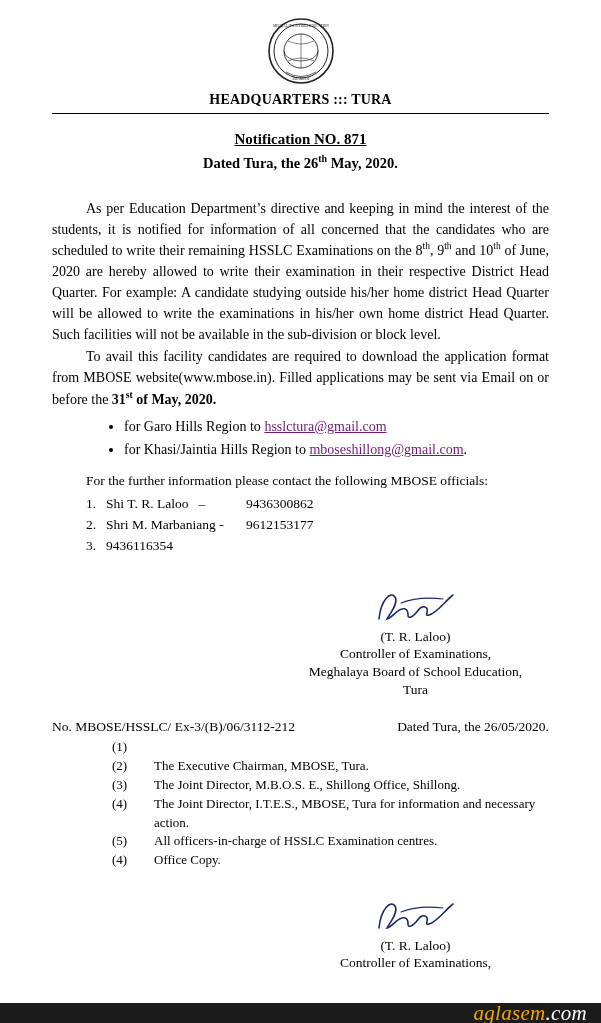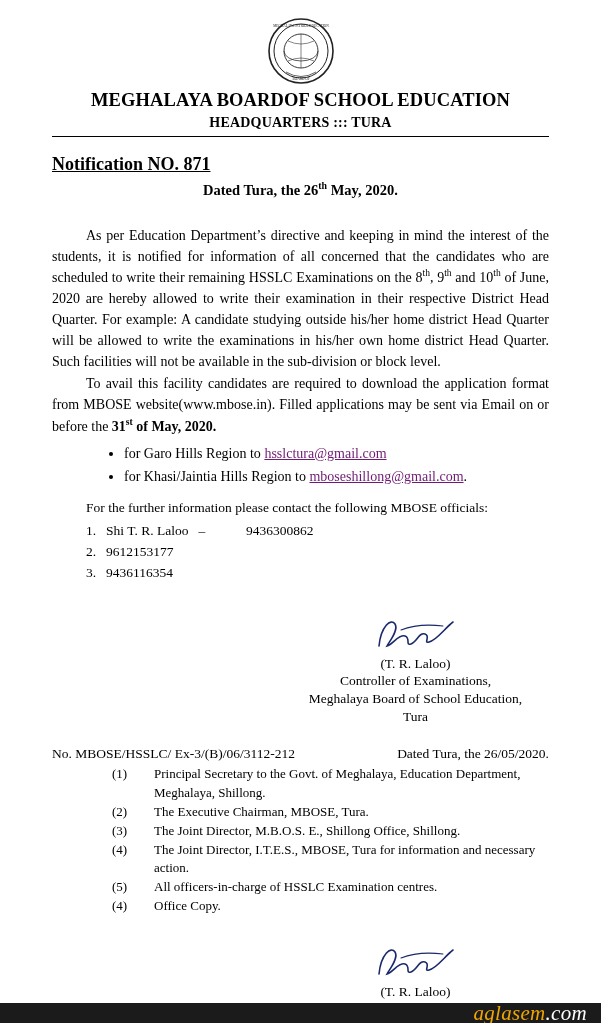--- a/index.html
+++ b/index.html
@@ -46,22 +46,22 @@
     font-weight: bold;
     margin-top: 4px;
     letter-spacing: 0.2px;
   }
   .hr-main {
     border: none;
     border-top: 1px solid #000;
     margin: 5px 0 0 0;
   }
   .notif-title {
-    text-align: left;
-    font-size: 18px;
+    text-align: center;
+    font-size: 15px;
     font-weight: bold;
     margin-top: 17px;
     text-decoration: underline;
   }
   .notif-date {
     text-align: center;
     font-size: 14.5px;
     font-weight: bold;
     margin-top: 5px;
   }
@@ -185,21 +185,20 @@
         <path d="M37 20 L37 54" stroke="#333" stroke-width="0.6"></path>
         <path d="M24 27 q13 6 26 0" stroke="#333" stroke-width="0.6" fill="none"></path>
         <path d="M24 47 q13 -6 26 0" stroke="#333" stroke-width="0.6" fill="none"></path>
         <text x="37" y="13" font-size="3.4" text-anchor="middle" fill="#222" font-family="Liberation Serif, serif">MEGHALAYA SCHOOL EDUCATION</text>
         <text x="37" y="66" font-size="3.4" text-anchor="middle" fill="#222" font-family="Liberation Serif, serif">BOARD OF</text>
         <path d="M22 58 q15 9 30 0" stroke="#222" stroke-width="0.7" fill="none"></path>
       </svg>
     </div>
   </div>
 
-  <div class="org-title">MEGHALAYA BOARDOF SCHOOL EDUCATION</div>
   <div class="org-sub">HEADQUARTERS ::: TURA</div>
   <hr class="hr-main">
 
   <div class="notif-title">Notification  NO. 871</div>
   <div class="notif-date"><span>Dated Tura, the 26</span><sup>th</sup><span> May, 2020.</span></div>
 
   <div class="body-text">
     <p>
       <span>As per Education Department’s directive and keeping in mind the interest of the students, it is notified for information of all concerned that the candidates who are scheduled to write their remaining HSSLC Examinations on the 8<sup>th</sup>, 9<sup>th</sup> and 10<sup>th</sup> of June, 2020 are hereby allowed to write their examination in their respective District Head Quarter. For example: A candidate studying outside his/her home district Head Quarter will be allowed to write the examinations in his/her own home district Head Quarter. Such facilities will not be available in the sub-division or block level.</span>
     </p>
@@ -216,20 +215,21 @@
   <div class="contact-intro">For the further information please contact the following MBOSE officials:</div>
 
   <div class="contact-list">
     <div class="contact-row">
       <span class="c-num">1.</span>
       <span class="c-name"><span>Shi T. R. Laloo</span>&nbsp;&nbsp;&nbsp;<span>–</span></span>
       <span class="c-phone">9436300862</span>
     </div>
     <div class="contact-row">
       <span class="c-num">2.</span>
+      <span class="c-name"><span>Shri M. Marbaniang</span>&nbsp;<span>-</span></span>
       <span class="c-phone">9612153177</span>
     </div>
     <div class="contact-row">
       <span class="c-num">3.</span>
       <span class="c-phone">9436116354</span>
     </div>
   </div>
 
   <div class="sign-block">
     <div class="sig">
@@ -246,23 +246,21 @@
 
   <div class="ref-row">
     <span>No. MBOSE/HSSLC/ Ex-3/(B)/06/3112-212</span>
     <span>Dated Tura, the 26/05/2020.</span>
   </div>
 
   <div class="copy-list">
     <div>
       <div class="copy-item">
         <span class="copy-idx">(1)</span>
-        <span class="copy-txt">Principal Secretary to the Govt. of Meghalaya, Education Department,</span>
       </div>
-      <div class="copy-sub">Meghalaya, Shillong.</div>
     </div>
     <div class="copy-item">
       <span class="copy-idx">(2)</span>
       <span class="copy-txt">The Executive Chairman, MBOSE, Tura.</span>
     </div>
     <div class="copy-item">
       <span class="copy-idx">(3)</span>
       <span class="copy-txt">The Joint Director, M.B.O.S. E., Shillong Office, Shillong.</span>
     </div>
     <div class="copy-item">

